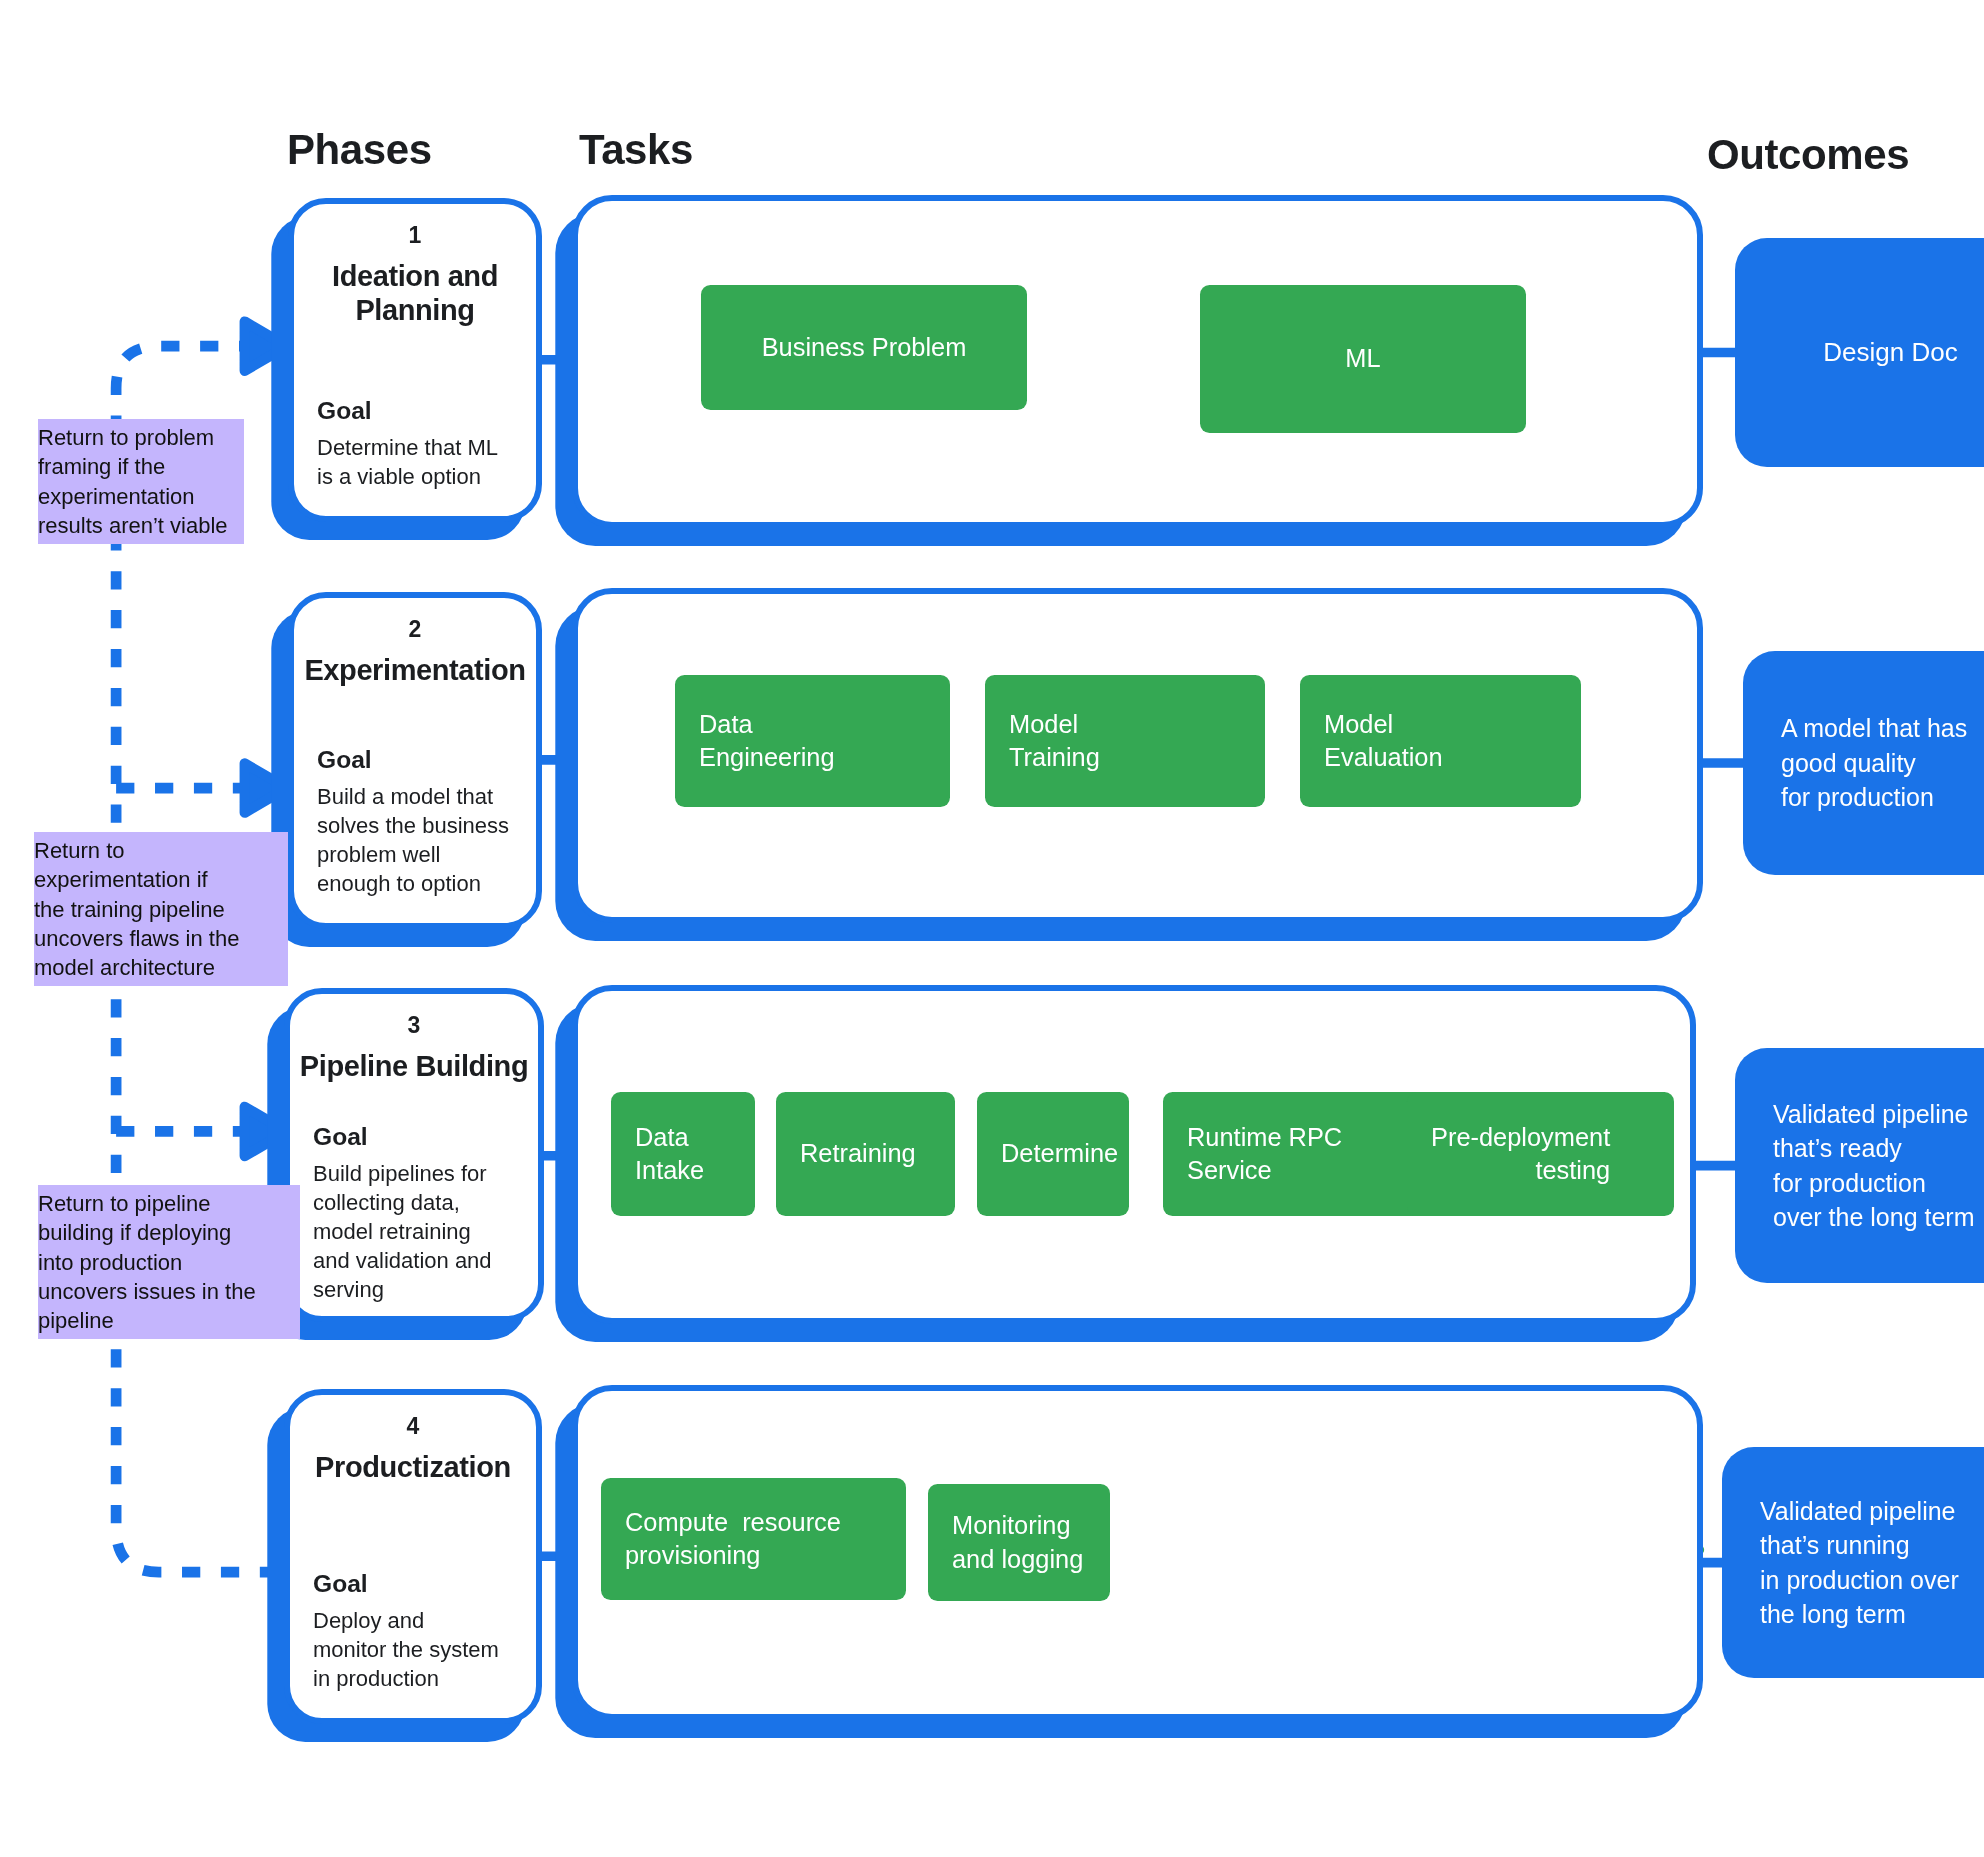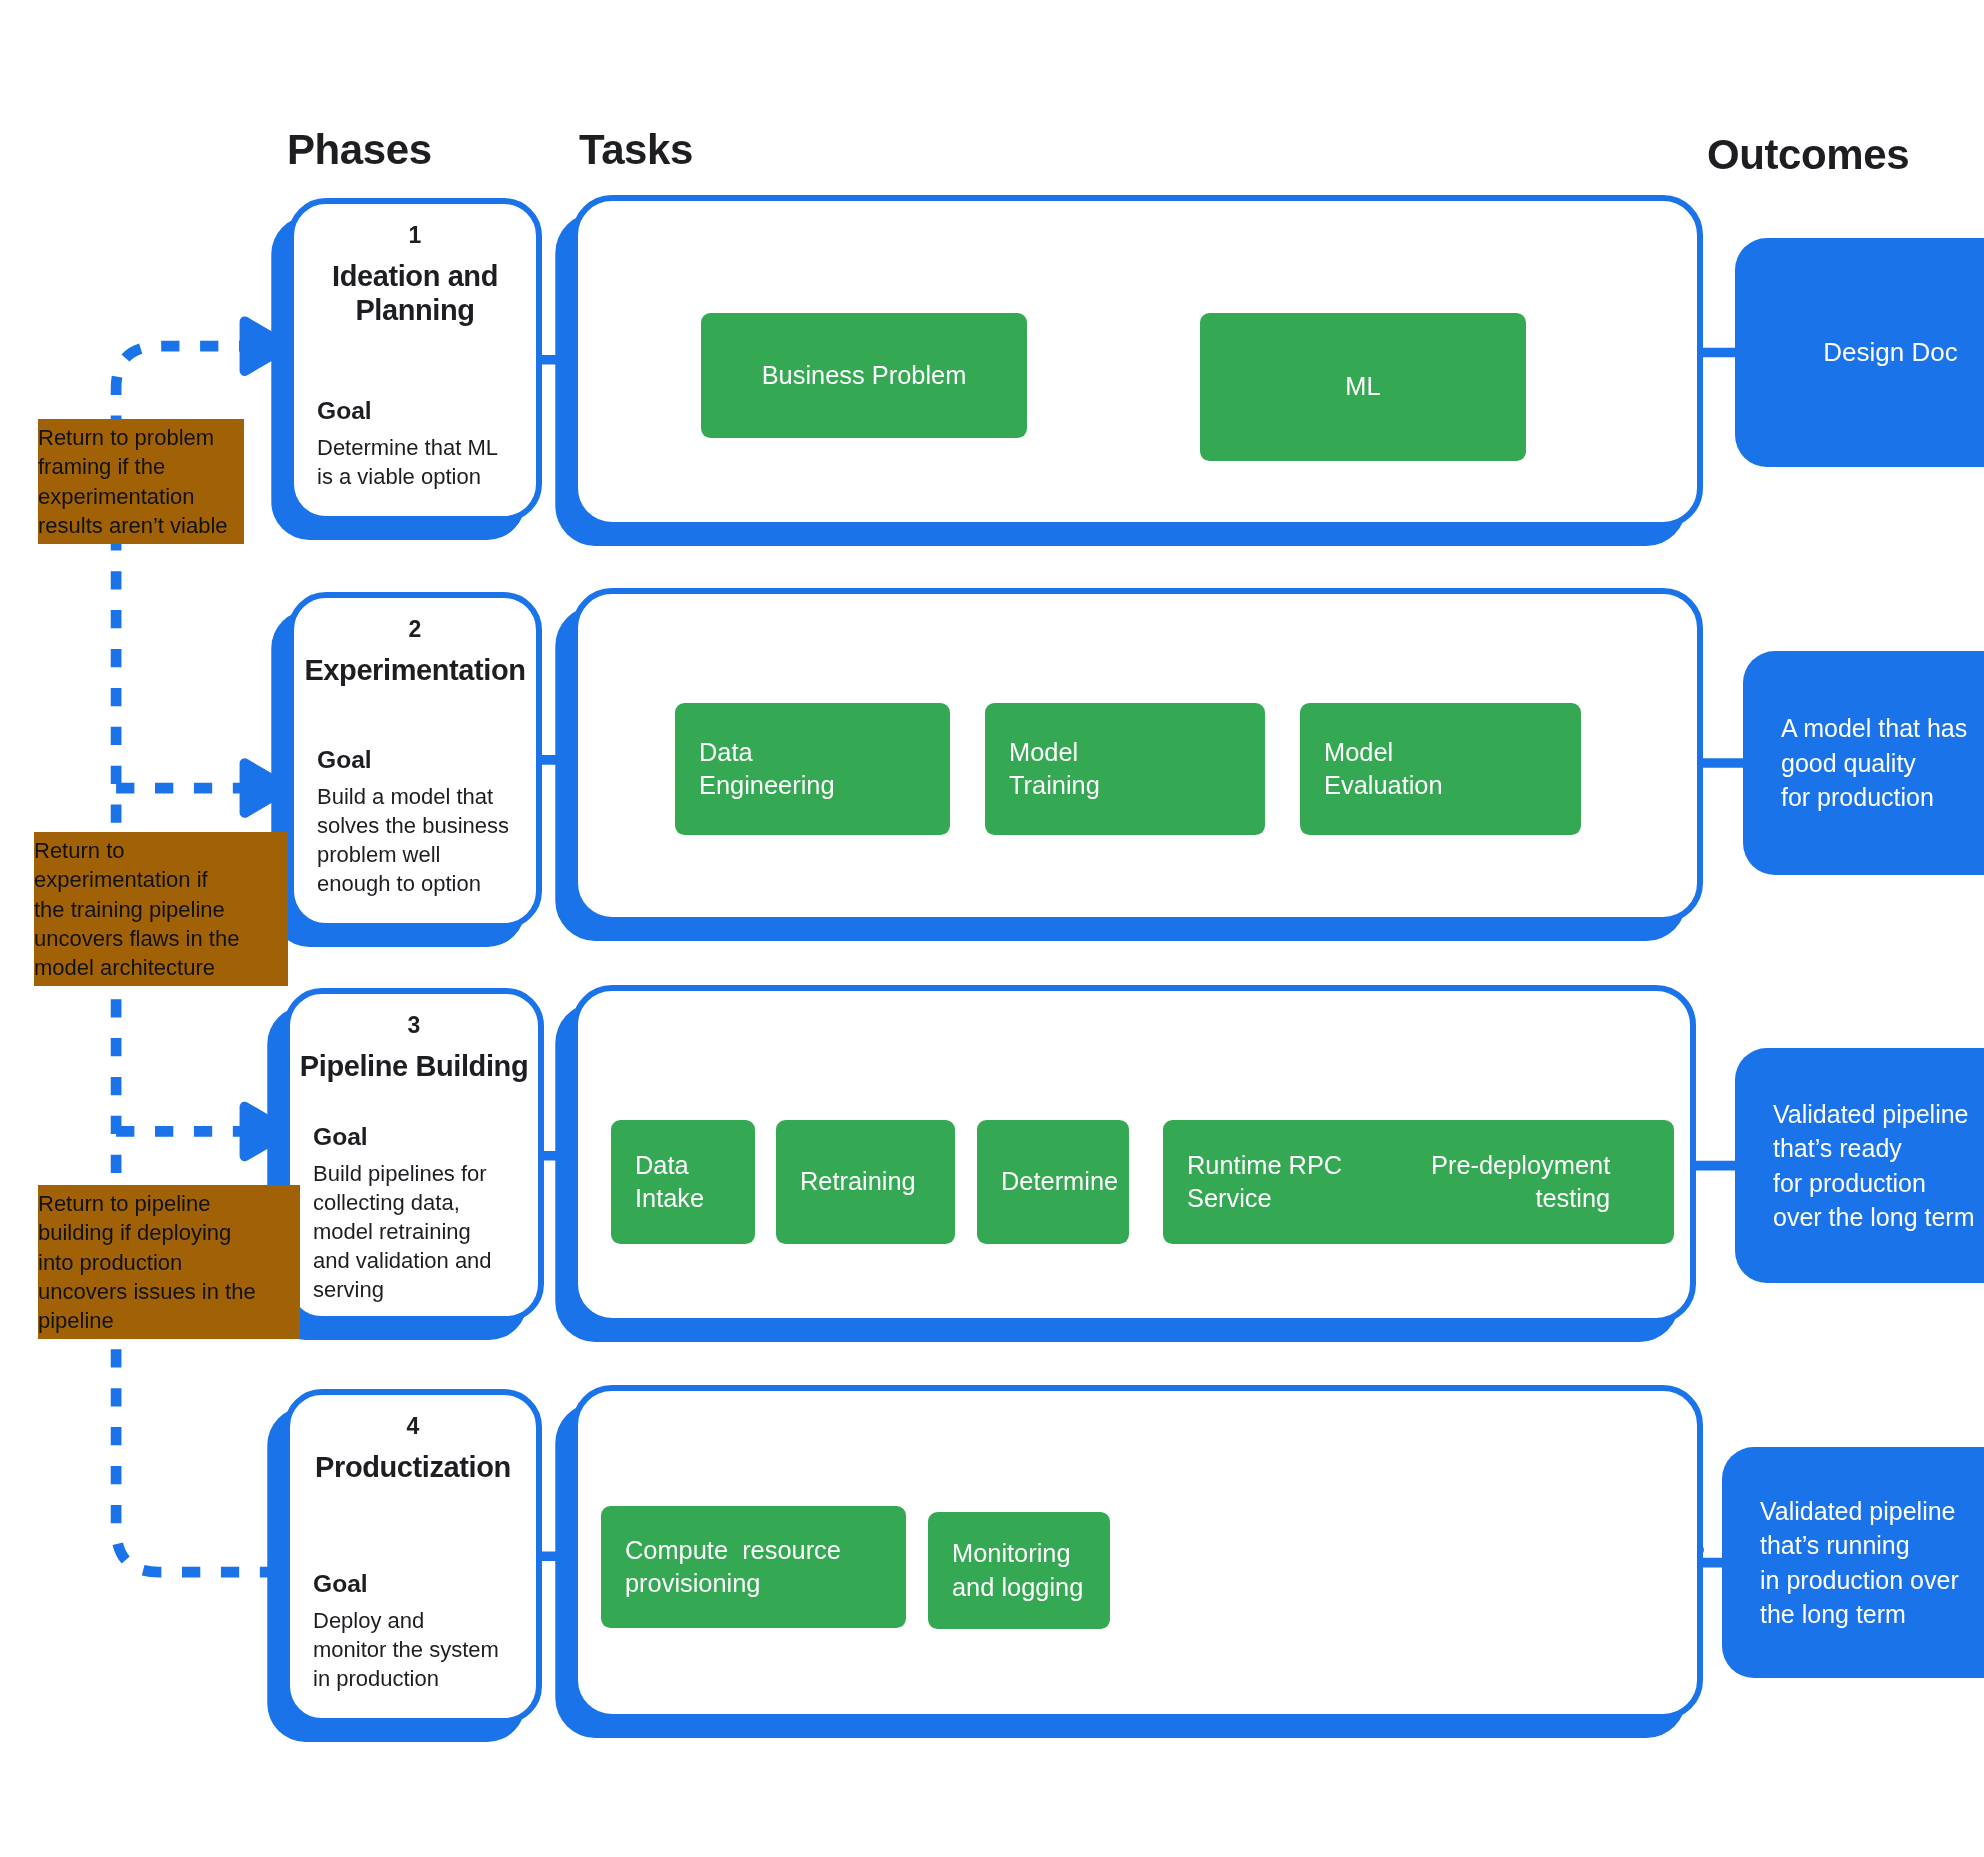--- a/index.html
+++ b/index.html
@@ -43,21 +43,21 @@
   
   .tasksbox{position:absolute;background:#fff;border:6.4px solid var(--blue);border-radius:40px;
             box-shadow:-16.7px 18px 0 0 var(--blue);}
   #tasks1{left:572px;top:195px;width:1131px;height:333px;}
   #tasks2{left:572px;top:588px;width:1131px;height:335px;}
   #tasks3{left:572px;top:985px;width:1124px;height:339px;}
   #tasks4{left:572px;top:1385px;width:1131px;height:335px;}
 
   
   .task{position:absolute;background:var(--green);color:#fff;border-radius:9.5px;display:flex;align-items:center;
-        font-size:25.4px;line-height:1.3;white-space:pre-wrap;padding:0 24px;margin-top:28px;}
+        font-size:25.4px;line-height:1.3;white-space:pre-wrap;padding:0 24px;}
   .task.center{justify-content:center;text-align:center;padding:0 8px;}
   #t-business{left:701px;top:285px;width:326px;height:125px;}
   #t-ml{left:1200px;top:285px;width:326px;height:148px;}
   #t-dataeng{left:675px;top:675px;width:275px;height:132px;}
   #t-modeltrain{left:985px;top:675px;width:280px;height:132px;}
   #t-modeleval{left:1300px;top:675px;width:281px;height:132px;}
   #t-dataintake{left:611px;top:1092px;width:144px;height:124px;}
   #t-retraining{left:776px;top:1092px;width:179px;height:124px;}
   #t-validation{left:977px;top:1092px;width:152px;height:124px;}
   #t-runtime{left:1163px;top:1092px;width:262px;height:124px;}
@@ -69,21 +69,21 @@
   
   .outcome{position:absolute;background:var(--blue);color:#fff;border-radius:32px;display:flex;align-items:center;
            font-size:25px;line-height:1.38;white-space:pre-wrap;padding:0 38px;}
   .outcome.center{justify-content:center;text-align:center;padding:0 8px;font-size:26px;}
   #outcome1{left:1735px;top:238px;width:311px;height:229px;}
   #outcome2{left:1743px;top:651px;width:305px;height:224px;}
   #outcome3{left:1735px;top:1048px;width:313px;height:235px;}
   #outcome4{left:1722px;top:1447px;width:309px;height:231px;}
 
   
-  .note{position:absolute;font-size:22px;line-height:1.33;color:#121212;white-space:pre-wrap;background:#a16207;padding:4px 0;}
+  .note{position:absolute;font-size:22px;line-height:1.33;color:#121212;white-space:pre-wrap;background:#c4b5fd;padding:4px 0;}
   #note1{left:38px;top:419px;width:206px;}
   #note2{left:34px;top:832px;width:254px;}
   #note3{left:38px;top:1185px;width:262px;}
 </style>
 </head>
 <body>
 
 <div id="canvas">
 
   <svg id="wires" viewBox="0 0 5674 4680">

